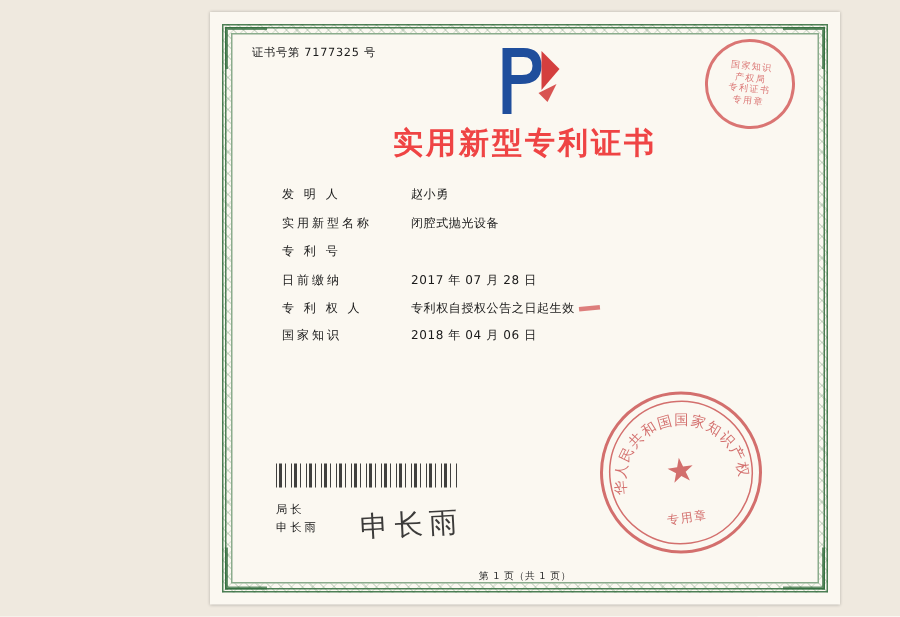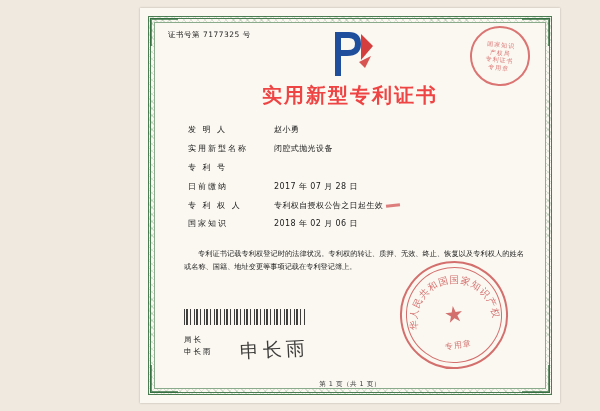--- a/index.html
+++ b/index.html
@@ -187,28 +187,27 @@
       <div class="field">
         <div class="lab">日前缴纳</div>
         <div class="val">2017 年 07 月 28 日</div>
       </div>
       <div class="field">
         <div class="lab">专 利 权 人</div>
         <div class="val">专利权自授权公告之日起生效</div>
       </div>
       <div class="field">
         <div class="lab">国家知识</div>
-        <div class="val">2018 年 02 月 06 日</div>
+        <div class="val">2018 年 04 月 06 日</div>
       </div>
     </div>
 
     <div class="red-mark"></div>
 
     <div class="body-text">
-      <p>专利证书记载专利权登记时的法律状况。专利权的转让、质押、无效、终止、恢复以及专利权人的姓名或名称、国籍、地址变更等事项记载在专利登记簿上。</p>
     </div>
 
     <div class="barcode"></div>
 
     <div class="sign-block">
       <div>局长</div>
       <div>申长雨</div>
     </div>
     <div class="handwriting">申长雨</div>
 

